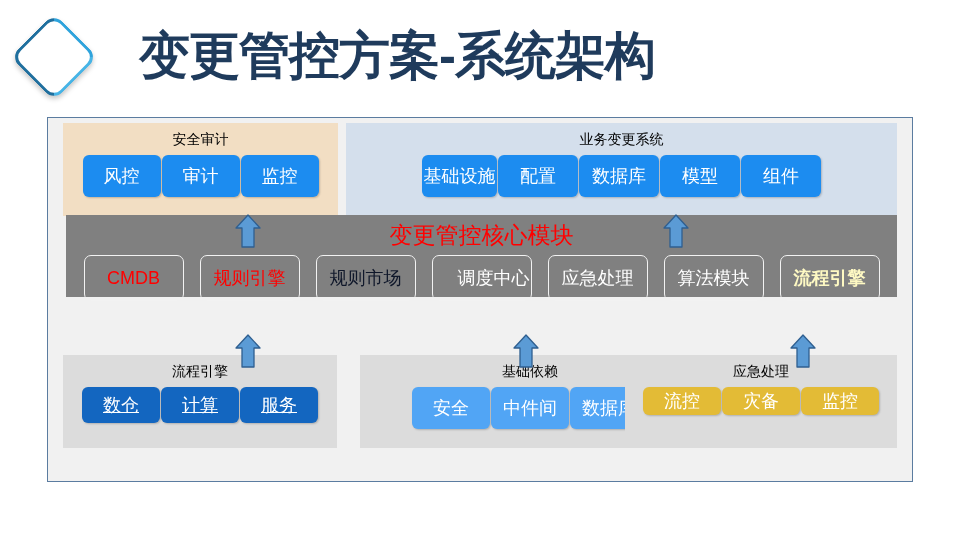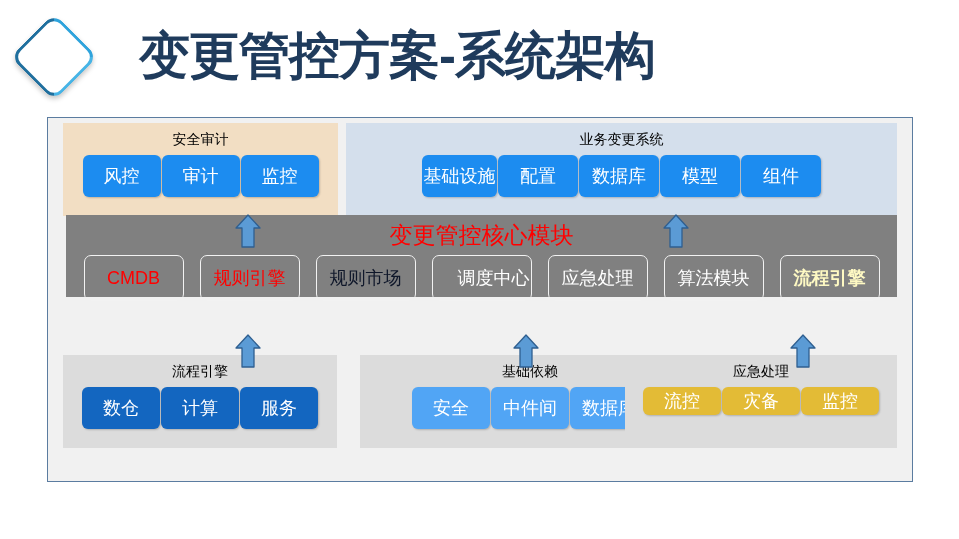--- a/index.html
+++ b/index.html
@@ -153,22 +153,23 @@
   #panel-core .chip.red { color: #ff0000; }
 
   
   .panel-bottom { top: 237px; height: 93px; background: #dcdcdc; }
   #panel-business-dep { left: 15px; width: 274px; }
   #panel-basic-dep { left: 312px; width: 294px; padding-left: 46px; }
   #panel-system-guarantee { left: 577px; width: 272px; }
 
   #panel-business-dep .chip {
     background: #1366c0;
-    height: 42px;
-    width: 78px;
+    height: 36px;
+    width: 78px;
+    text-decoration: underline;
   }
   #panel-basic-dep .chip {
     background: #51a5f5;
     height: 42px;
     width: 78px;
   }
   #panel-system-guarantee .chip {
     background: #e3bb36;
     height: 28px;
     width: 78px;

